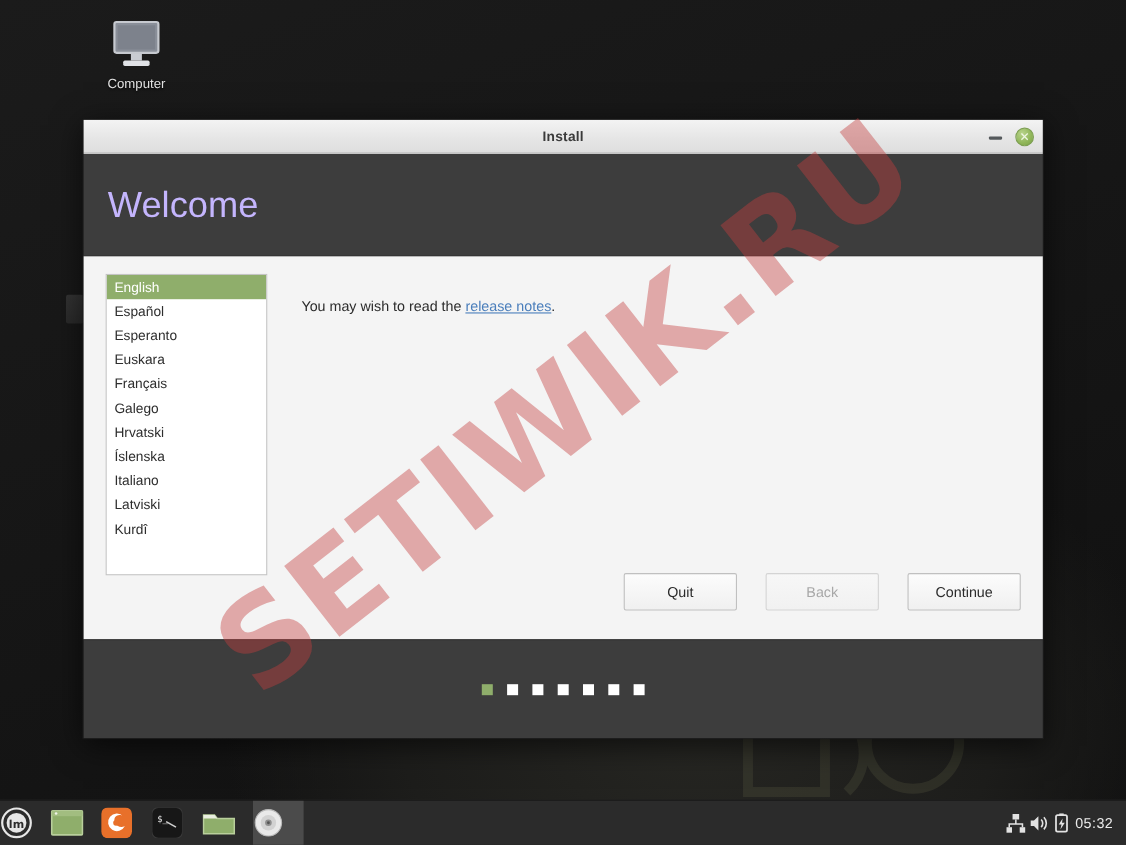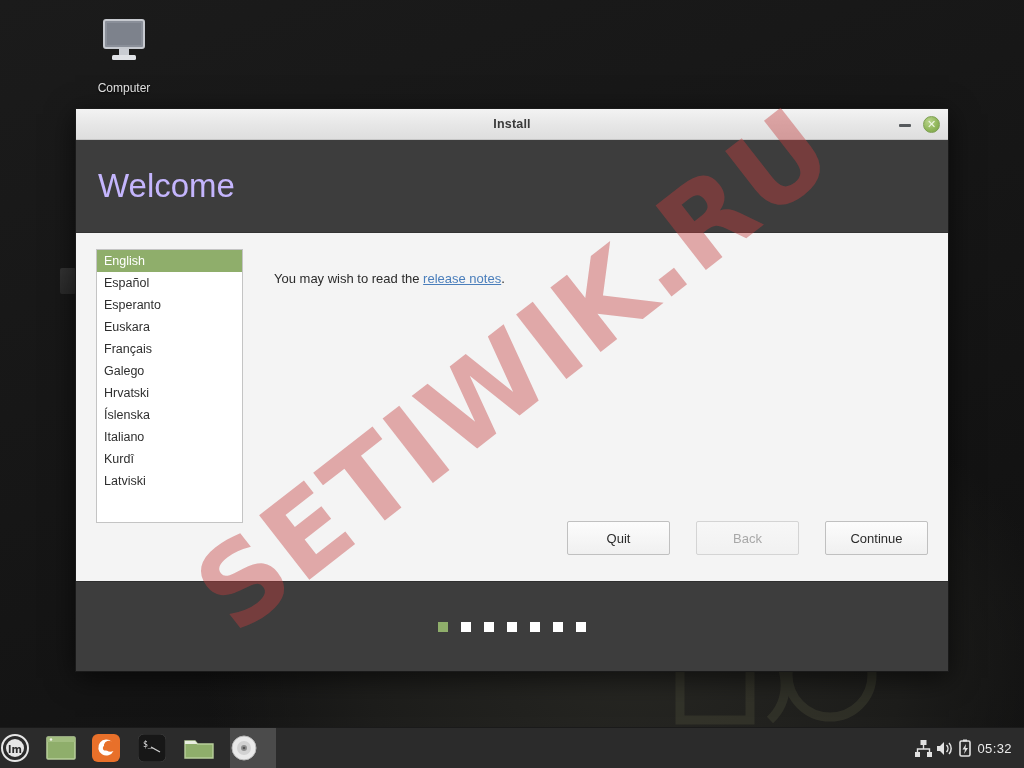--- a/index.html
+++ b/index.html
@@ -25,21 +25,21 @@
     width: 300px; height: 150px;
     opacity: .30;
     pointer-events: none;
   }
 
   
   #desktop-icons { position: absolute; left: 84px; top: 16px; width: 80px; }
   .desk-icon { width: 80px; text-align: center; cursor: default; }
   .desk-icon .glyph { display: block; height: 50px; }
   .desk-icon .lbl {
-    display: block; margin-top: 15px;
+    display: block; margin-top: 3px;
     font-size: 12px; color: #e2e2e2;
     text-shadow: 0 1px 2px rgba(0,0,0,.9);
   }
 
   
   #edge-item {
     position: absolute; left: 60px; top: 268px;
     width: 16px; height: 26px;
     background: linear-gradient(180deg,#4a4a4a,#3a3a3a);
     border-radius: 2px; opacity: .55;
@@ -264,22 +264,22 @@
       <div id="lang-list">
           <div class="lang-item selected">English</div>
           <div class="lang-item">Español</div>
           <div class="lang-item">Esperanto</div>
           <div class="lang-item">Euskara</div>
           <div class="lang-item">Français</div>
           <div class="lang-item">Galego</div>
           <div class="lang-item">Hrvatski</div>
           <div class="lang-item">Íslenska</div>
           <div class="lang-item">Italiano</div>
+          <div class="lang-item">Latviski</div>
           <div class="lang-item">Kurdî</div>
-          <div class="lang-item">Latviski</div>
         </div>
 
       <div id="right-pane">
         <p id="intro-line">
           <span>You may wish to read the </span><a id="release-link">release notes</a><span>.</span>
         </p>
 
         <div id="button-row">
           <button class="wbtn">Quit</button>
           <button class="wbtn disabled">Back</button>

